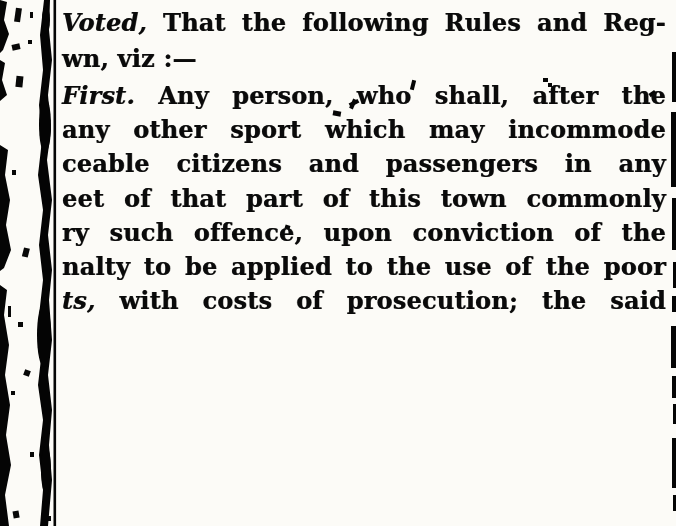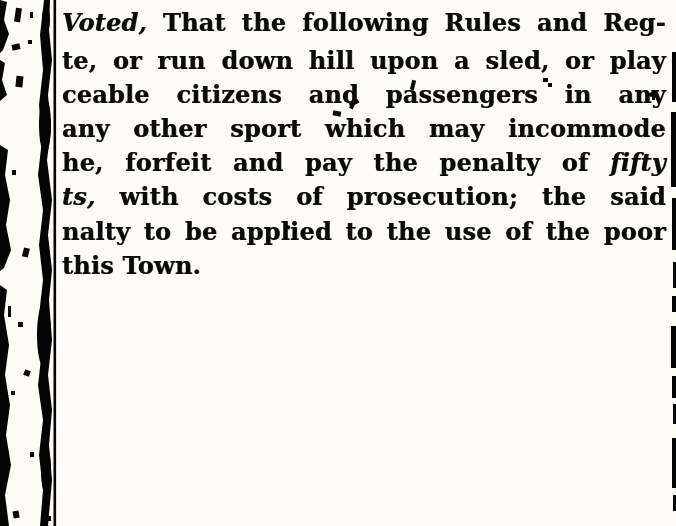--- a/index.html
+++ b/index.html
@@ -113,25 +113,26 @@
       <rect x="548" y="83" width="4" height="4"></rect>
       <rect x="649" y="92" width="7" height="4" transform="rotate(-35 652 94)"></rect>
       <rect x="652" y="95" width="3" height="5"></rect>
       <rect x="285" y="225" width="5" height="4" transform="rotate(18 287 227)"></rect>
     </g>
   </svg>
 
   <div class="text-col">
       <div class="para first">
         <div class="line"><span class="it">Voted,</span><span> That the following Rules and Reg-</span></div>
+        <div class="line short"><span>wn, viz :—</span></div>
       </div>
       <div class="para second">
-        <div class="line"><span>te, or run down hill upon a sled, or play</span></div>
+        <div class="line"><span class="it">First.</span><span> Any person, who shall, after the</span></div>
+        <div class="line"><span>any other sport which may incommode</span></div>
         <div class="line"><span>ceable citizens and passengers in any</span></div>
-        <div class="line"><span>any other sport which may incommode</span></div>
-        <div class="line"><span>he, forfeit and pay the penalty of </span><span class="it">fifty</span></div>
+        <div class="line"><span>eet of that part of this town commonly</span></div>
+        <div class="line"><span>ry such offence, upon conviction of the</span></div>
+        <div class="line"><span>nalty to be applied to the use of the poor</span></div>
         <div class="line"><span class="it">ts,</span><span> with costs of prosecution; the said</span></div>
-        <div class="line"><span>nalty to be applied to the use of the poor</span></div>
-        <div class="line short"><span>this Town.</span></div>
       </div>
     </div>
 
 </div>
 
 </body></html>

